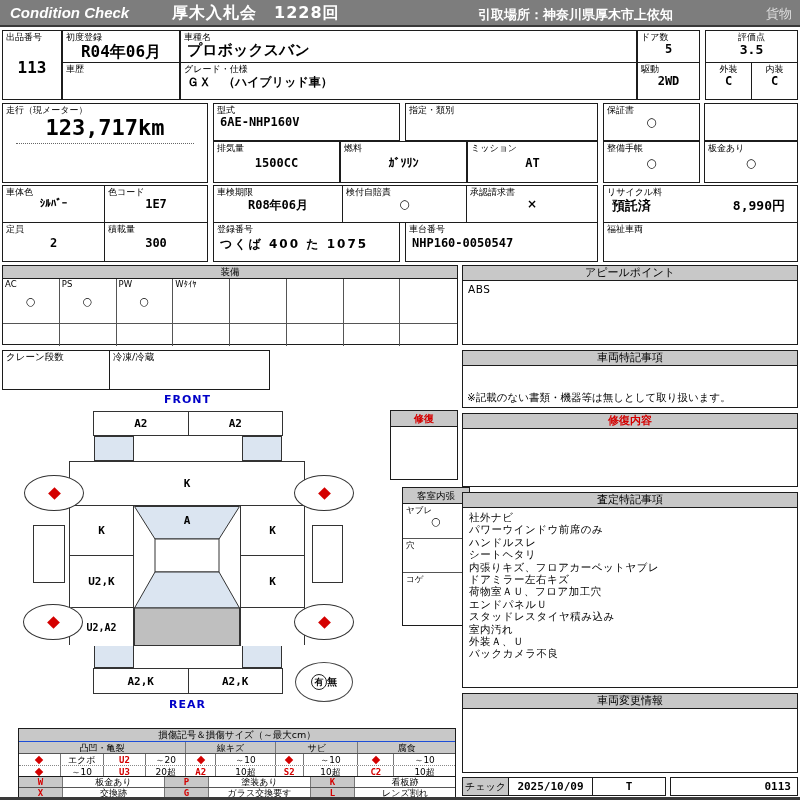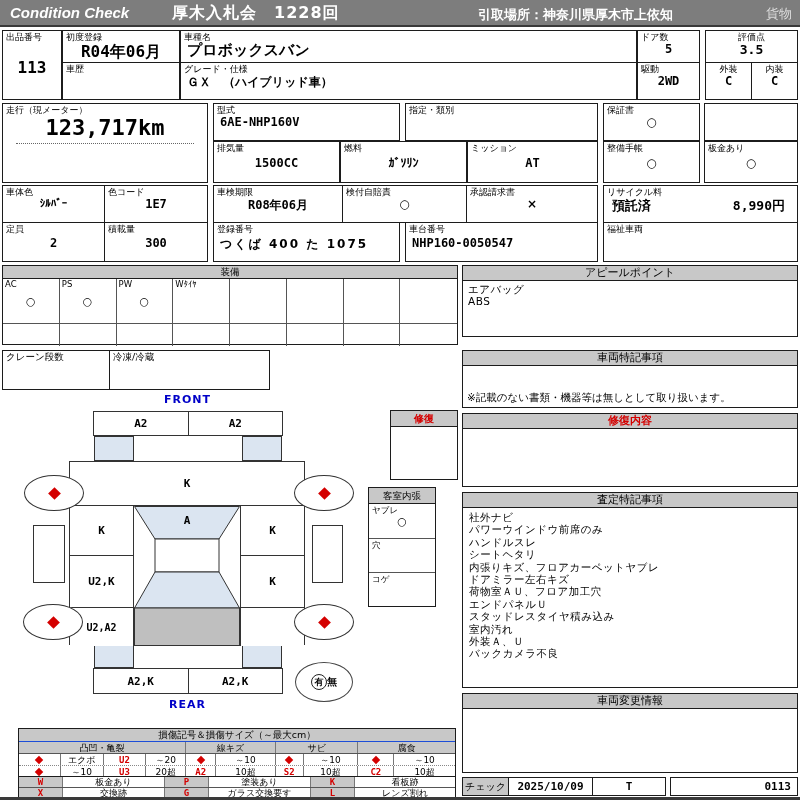--- a/index.html
+++ b/index.html
@@ -283,40 +283,39 @@
   <div class="abs" style="left:295px;top:272px;width:58px;height:40px;border:1px solid #444;border-radius:50%;display:flex;align-items:center;justify-content:center;background:#fff;">
     <span style="display:inline-block;width:14px;height:14px;border:1px solid #222;border-radius:50%;font-size:9px;line-height:14px;text-align:center;font-weight:bold;">有</span>
     <span style="font-size:10px;font-weight:bold;">無</span>
   </div>
 </div>
 
 <div class="cell" style="left:390px;top:410px;width:68px;height:70px;">
   <div style="height:15px;background:#c8c8c8;border-bottom:1px solid #1c1c1c;text-align:center;font-size:10px;line-height:15px;font-weight:bold;" class="red">修復</div>
 </div>
 
-<div class="cell" style="left:368px;top:487px;width:68px;height:120px;">
+<div class="cell" style="left:402px;top:487px;width:68px;height:139px;">
   <div style="height:15px;background:#c8c8c8;border-bottom:1px solid #1c1c1c;text-align:center;font-size:9.5px;line-height:15px;">客室内張</div>
   <div style="height:35px;border-bottom:1px solid #555;box-sizing:border-box;">
     <span class="lbl" style="font-size:8.5px;">ヤブレ</span>
     <div class="vjp" style="font-size:11px;">○</div>
   </div>
   <div style="height:34px;border-bottom:1px solid #555;box-sizing:border-box;">
     <span class="lbl" style="font-size:8.5px;">穴</span>
     <div class="vjp"></div>
   </div>
   <div>
     <span class="lbl" style="font-size:8.5px;">コゲ</span>
     <div class="vjp"></div>
   </div>
 </div>
 
-<div class="rpanel" style="top:265px;height:72px;">
+<div class="rpanel" style="top:265px;height:80px;">
   <div class="hdrbar">アピールポイント</div>
   <div style="padding:2px 5px;">
-    <div class="tline">エアバッグ</div>
     <div class="tline">ABS</div>
   </div>
 </div>
 <div class="rpanel" style="top:350px;height:58px;">
   <div class="hdrbar">車両特記事項</div>
   <div class="abs" style="left:4px;bottom:2px;font-size:10.5px;white-space:nowrap;">※記載のない書類・機器等は無しとして取り扱います。</div>
 </div>
 <div class="rpanel" style="top:413px;height:74px;">
   <div class="hdrbar red" style="font-weight:bold;">修復内容</div>
 </div>

